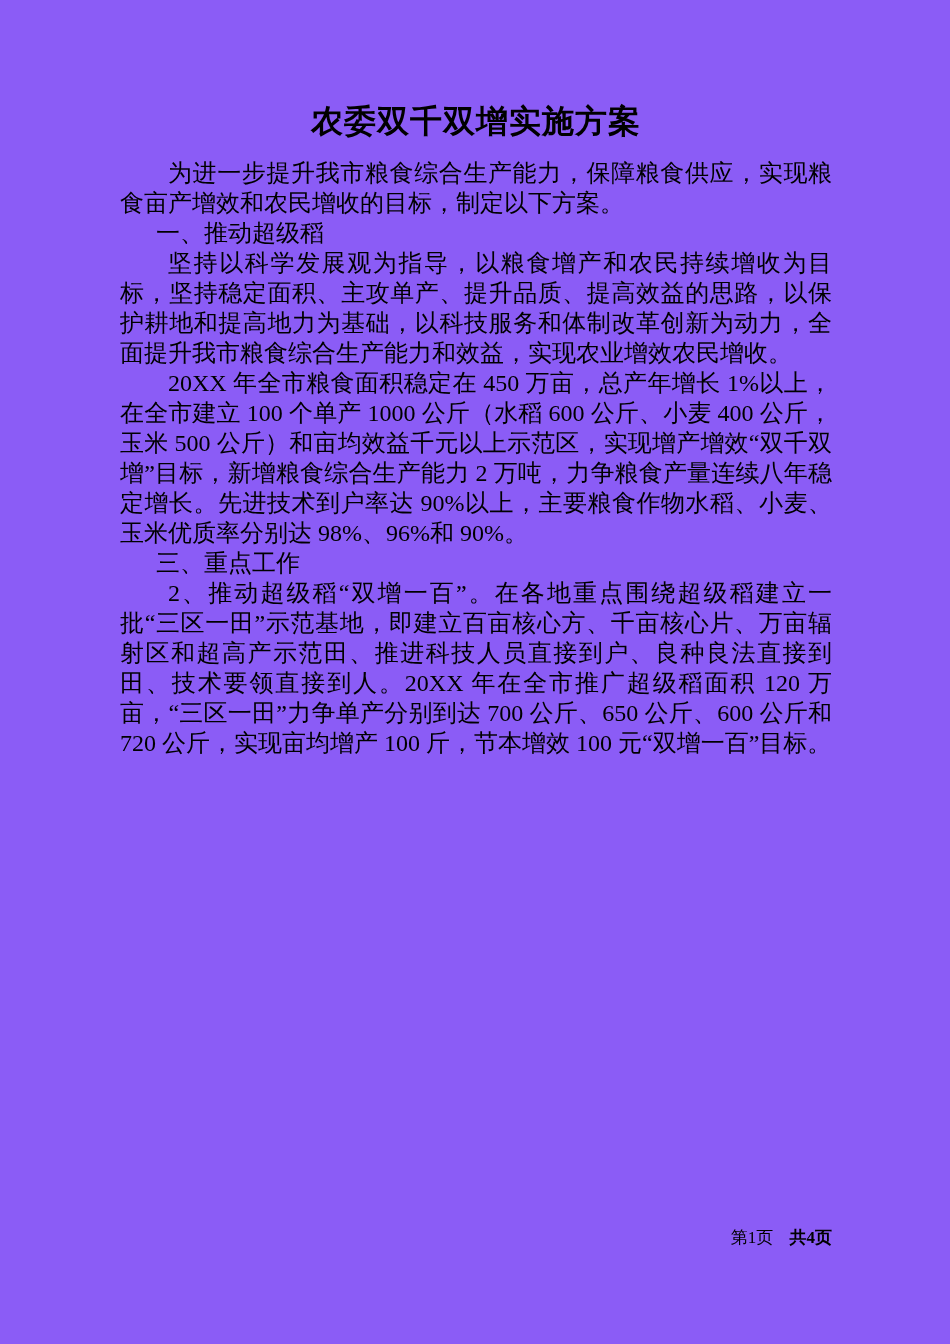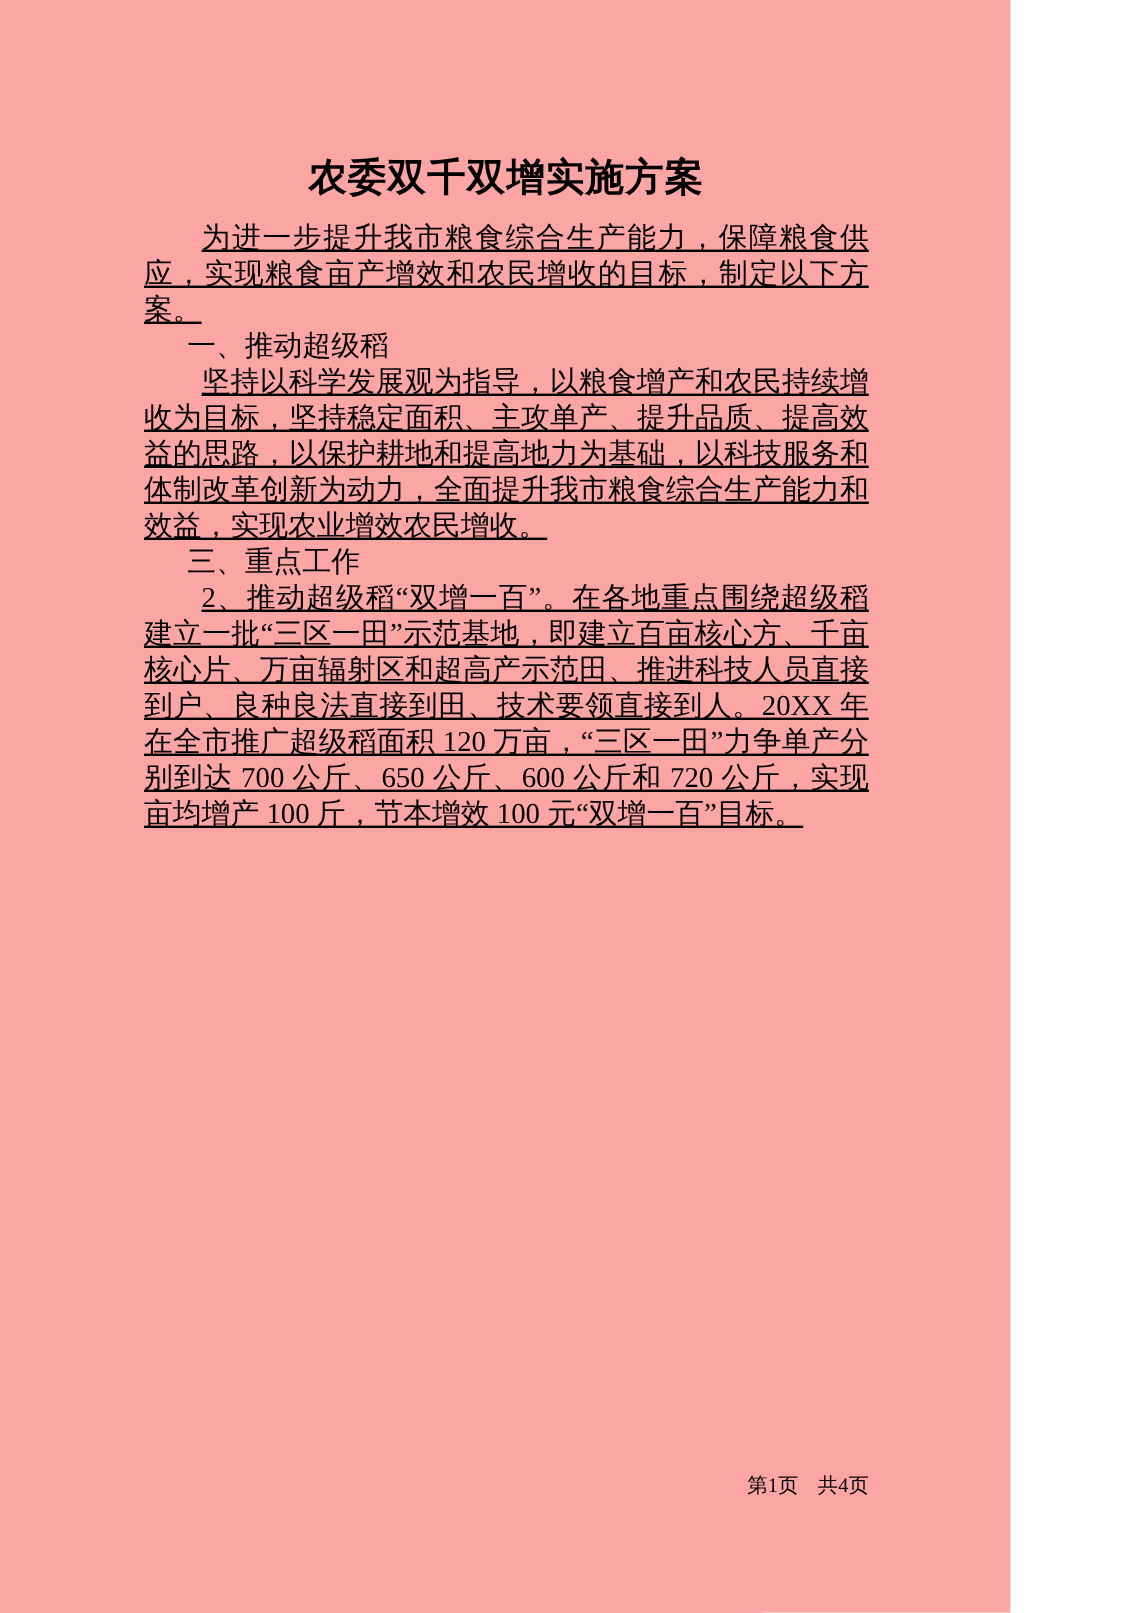--- a/index.html
+++ b/index.html
@@ -2,25 +2,25 @@
 <html><head>
 <meta charset="utf-8">
 <style>
   html, body {
     margin: 0;
     padding: 0;
     background: #ffffff;
   }
   .page {
     position: relative;
-    width: 842px;
+    width: 950px;
     height: 1344px;
-    background: #fca5a5;
+    background: #8b5cf6;
     box-sizing: border-box;
-    padding: 90px 118px 0 120px;
+    padding: 64px 118px 0 120px;
     font-family: "Liberation Serif", "DejaVu Serif", serif;
     color: #000000;
     overflow: hidden;
   }
   .doc-title {
     font-size: 32px;
     font-weight: bold;
     text-align: center;
     margin: 36px 0 16px 0;
     line-height: 42px;
@@ -28,55 +28,56 @@
   }
   .para {
     margin: 0;
     font-size: 24px;
     line-height: 30px;
     text-align: justify;
     word-break: break-all;
   }
   .body-para {
     text-indent: 2em;
-    text-decoration: underline;
   }
   .heading-para {
     text-indent: 1.5em;
   }
   .page-footer {
     position: absolute;
     right: 118px;
     bottom: 95px;
     font-size: 17px;
     color: #000000;
     font-family: "Liberation Serif", "DejaVu Serif", serif;
   }
   .page-footer .footer-part {
     display: inline-block;
     margin-top: 25px;
   }
   .page-footer .footer-part + .footer-part {
     margin-left: 12px;
+    font-weight: bold;
   }
 </style>
 </head>
 <body>
 
 <div class="page">
 
   <h1 class="doc-title">农委双千双增实施方案</h1>
 
   <p class="para body-para">为进一步提升我市粮食综合生产能力，保障粮食供应，实现粮食亩产增效和农民增收的目标，制定以下方案。</p>
 
   <p class="para heading-para">一、推动超级稻</p>
 
   <p class="para body-para">坚持以科学发展观为指导，以粮食增产和农民持续增收为目标，坚持稳定面积、主攻单产、提升品质、提高效益的思路，以保护耕地和提高地力为基础，以科技服务和体制改革创新为动力，全面提升我市粮食综合生产能力和效益，实现农业增效农民增收。</p>
 
 
+  <p class="para body-para">20XX 年全市粮食面积稳定在 450 万亩，总产年增长 1%以上，在全市建立 100 个单产 1000 公斤（水稻 600 公斤、小麦 400 公斤，玉米 500 公斤）和亩均效益千元以上示范区，实现增产增效“双千双增”目标，新增粮食综合生产能力 2 万吨，力争粮食产量连续八年稳定增长。先进技术到户率达 90%以上，主要粮食作物水稻、小麦、玉米优质率分别达 98%、96%和 90%。</p>
 
   <p class="para heading-para">三、重点工作</p>
 
 
   <p class="para body-para">2、推动超级稻“双增一百”。在各地重点围绕超级稻建立一批“三区一田”示范基地，即建立百亩核心方、千亩核心片、万亩辐射区和超高产示范田、推进科技人员直接到户、良种良法直接到田、技术要领直接到人。20XX 年在全市推广超级稻面积 120 万亩，“三区一田”力争单产分别到达 700 公斤、650 公斤、600 公斤和 720 公斤，实现亩均增产 100 斤，节本增效 100 元“双增一百”目标。</p>
 
   <div class="page-footer">
     <span class="footer-part">第1页</span>
     <span class="footer-part">共4页</span>
   </div>

